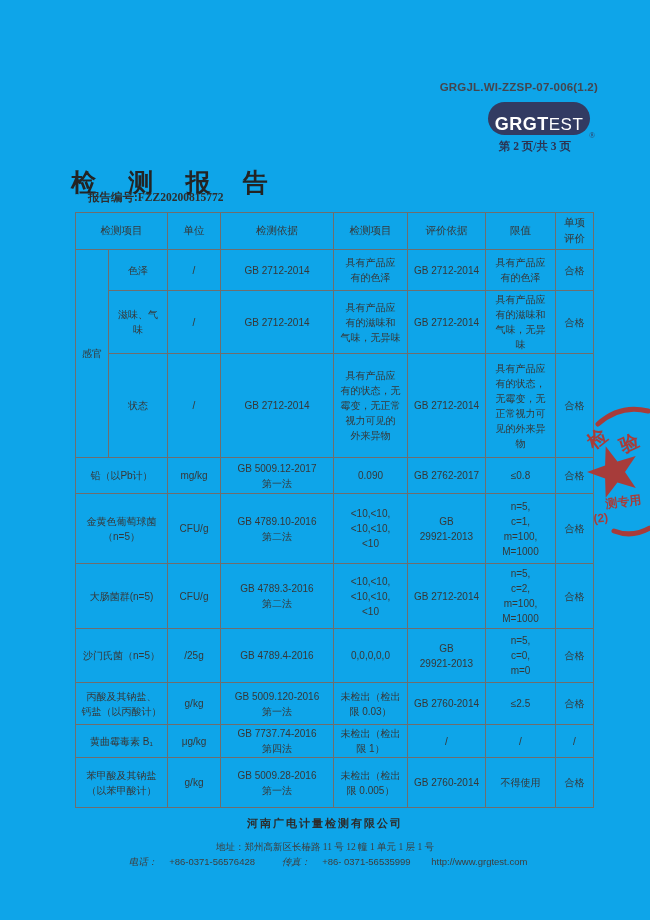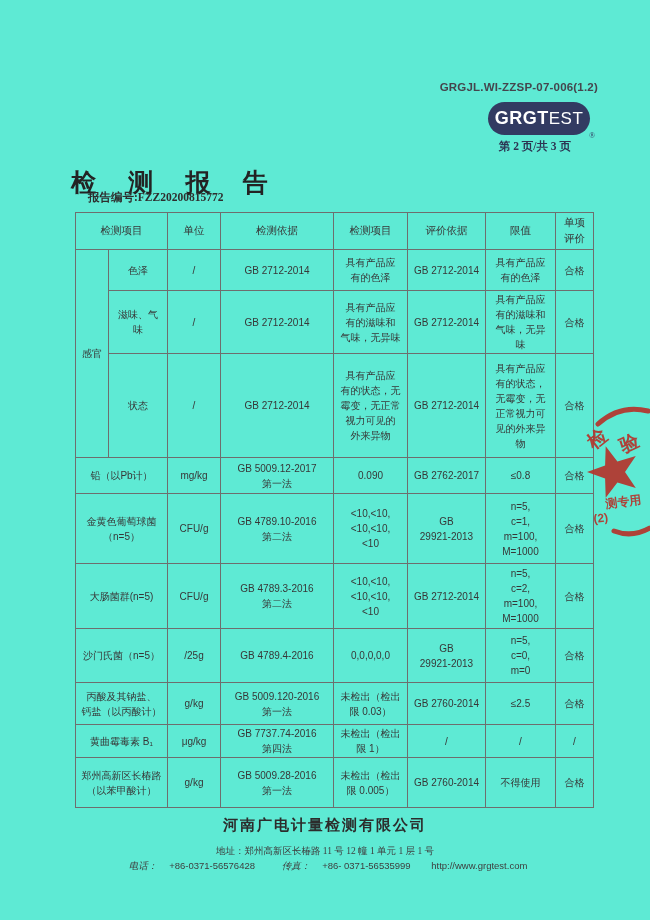--- a/index.html
+++ b/index.html
@@ -1,23 +1,23 @@
 <!DOCTYPE html>
 <html><head>
 <meta charset="utf-8">
 <style>
   html,body{margin:0;padding:0;}
   body{font-family:"Liberation Serif","DejaVu Serif",serif;background:#e8e8e8;}
-  .page{position:relative;width:650px;height:920px;margin:0 auto;background:#5eead4;overflow:hidden;color:#383838;}
+  .page{position:relative;width:650px;height:920px;margin:0 auto;background:#0ea5e9;overflow:hidden;color:#383838;}
 
   
   .doc-code{position:absolute;top:81px;right:52px;font-family:"Liberation Sans","DejaVu Sans",sans-serif;
             font-size:11.5px;font-weight:600;color:#45454d;letter-spacing:.2px;}
   .logo{position:absolute;top:102px;right:60px;width:102px;height:33px;background:#323b62;border-radius:17px;
-        display:flex;align-items:center;justify-content:center;color:#ffffff;
+        display:flex;align-items:flex-end;justify-content:center;color:#ffffff;
         font-family:"Liberation Sans","DejaVu Sans",sans-serif;}
   .logo .b{font-weight:bold;font-size:18px;letter-spacing:.5px;}
   .logo .l{font-weight:normal;font-size:17px;letter-spacing:.5px;}
   .logo-reg{position:absolute;top:131px;right:55px;font-size:8px;color:#323b62;}
   .page-info{position:absolute;top:139px;right:79px;font-size:11.5px;font-weight:bold;color:#2c3452;}
 
   .title{position:absolute;top:150px;left:0;width:100%;text-align:left;font-size:25px;font-weight:bold;
          color:#232323;letter-spacing:13px;text-indent:13px;margin:16px;padding-left:42px;}
   .report-no{position:absolute;top:190px;left:88px;font-size:11.5px;font-weight:bold;color:#2e2e2e;}
 
@@ -27,21 +27,21 @@
         font-family:"Liberation Sans","DejaVu Sans",sans-serif;font-size:10px;color:#373737;}
   th,td{border:1px solid #6e6e6e;text-align:center;vertical-align:middle;padding:1px 2px;
         white-space:pre-line;line-height:1.5;font-weight:normal;overflow:hidden;}
   thead th{font-size:10.5px;}
   tr.hr{height:37px;} tr.r0{height:41px;} tr.r1{height:60px;} tr.r2{height:104px;}
   tr.r3{height:36px;} tr.r4{height:70px;} tr.r5{height:65px;} tr.r6{height:54px;}
   tr.r7{height:42px;} tr.r8{height:30px;} tr.r9{height:50px;}
 
   
   .footer{position:absolute;top:816px;left:0;width:100%;text-align:center;color:#353535;}
-  .footer .company{font-size:15px;font-weight:bold;letter-spacing:2px;color:#2c2c2c;}
+  .footer .company{font-size:11px;font-weight:bold;letter-spacing:2px;color:#2c2c2c;}
   .footer .address{font-size:9.5px;margin-top:10px;color:#3e3e3e;}
   .footer .contact{font-size:9.5px;margin-top:2px;color:#3e3e3e;
                    font-family:"Liberation Sans","DejaVu Sans",sans-serif;}
   .footer .contact .lbl{font-family:"Liberation Serif","DejaVu Serif",serif;font-style:italic;}
   .footer .contact span{margin:0 6px;}
 
   
   .stamp{position:absolute;top:400px;left:586px;width:64px;height:140px;}
 </style>
 </head>
@@ -204,21 +204,21 @@
           <td>μg/kg</td>
           <td>GB 7737.74-2016
 第四法</td>
           <td>未检出（检出
 限 1）</td>
           <td>/</td>
           <td>/</td>
           <td>/</td>
         </tr>
         <tr class="r9">
-          <td colspan="2">郑州高新区长椿路
+          <td colspan="2">苯甲酸及其钠盐
 （以苯甲酸计）</td>
           <td>g/kg</td>
           <td>GB 5009.28-2016
 第一法</td>
           <td>未检出（检出
 限 0.005）</td>
           <td>GB 2760-2014</td>
           <td>不得使用</td>
           <td>合格</td>
         </tr>

